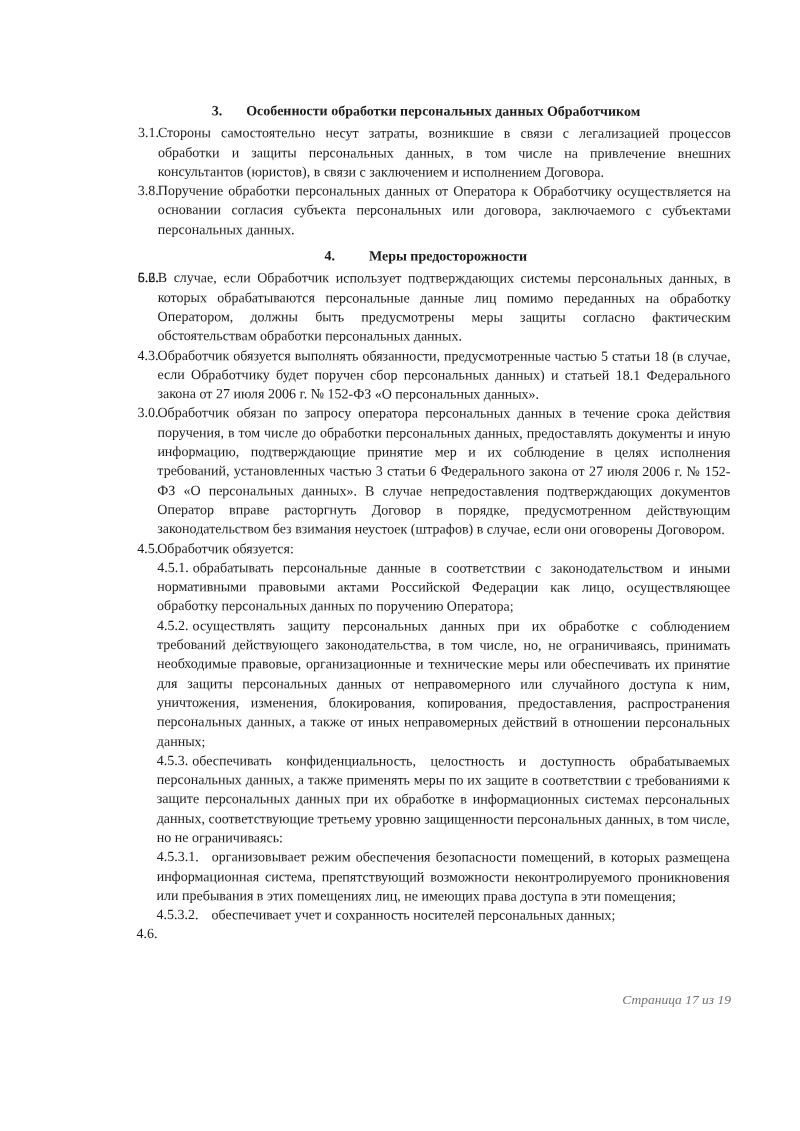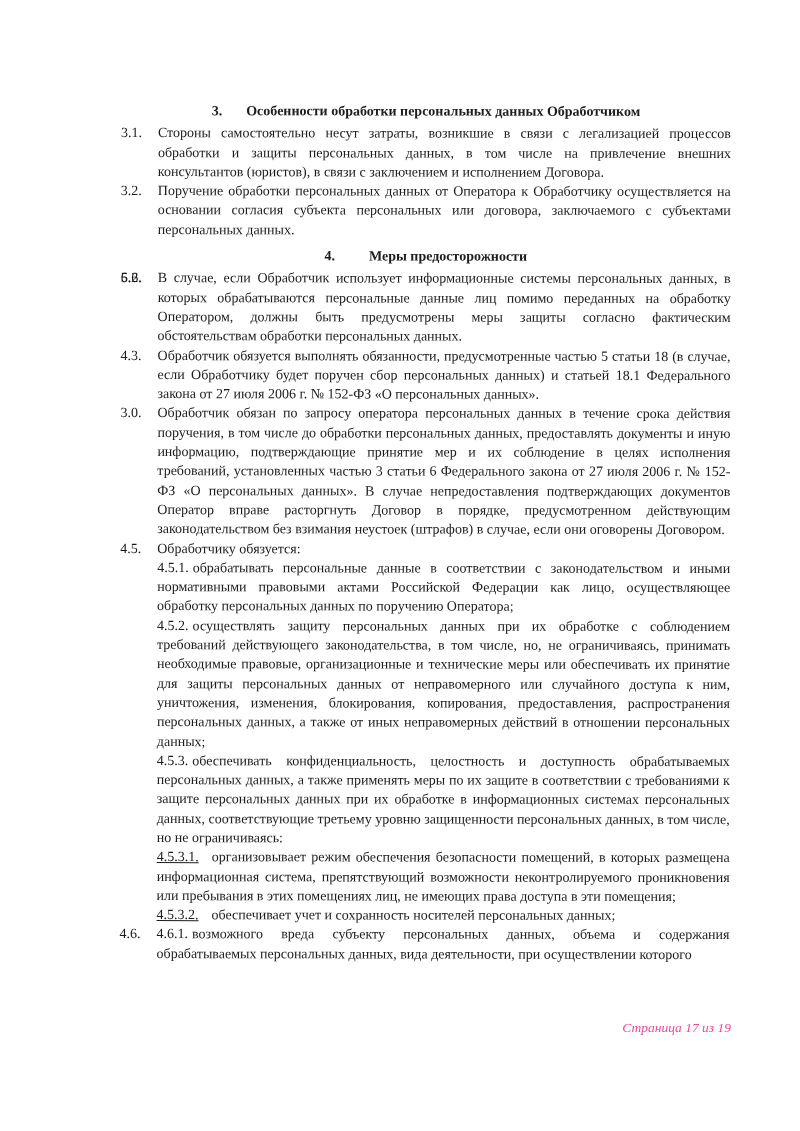--- a/index.html
+++ b/index.html
@@ -32,84 +32,84 @@
   .heading.second { margin-top: 7px; }
   .heading.second .h-num { margin-right: 34px; }
   .item {
     position: relative;
     margin: 0;
     padding-left: 37px;
     text-align: justify;
   }
   .item > .num {
     position: absolute;
-    left: 0;
+    left: 17px;
     top: 0;
   }
   .sub {
     margin: 0;
     text-align: justify;
   }
   .sub .snum { margin-right: 4px; }
-  .sub .snum.wide { margin-right: 13px; text-decoration: underline; }
+  .sub .snum.wide { margin-right: 13px; }
   .footer {
     position: absolute;
-    top: 1020px;
+    top: 992px;
     right: 69px;
     font-style: italic;
     font-size: 13.5px;
-    color: #ec4899;
+    color: #737373;
   }
 </style>
 </head>
 <body>
 
 <div class="page">
   <div class="content">
 
     <div class="heading">
       <span class="h-num">3.</span><span class="h-title">Особенности обработки персональных данных Обработчиком</span>
     </div>
 
     <div class="item">
       <span class="num">3.1.</span>
       <span>Стороны самостоятельно несут затраты, возникшие в связи с легализацией процессов обработки и защиты персональных данных, в том числе на привлечение внешних консультантов (юристов), в связи с заключением и исполнением Договора.</span>
     </div>
 
     <div class="item">
-      <span class="num">3.2.</span>
+      <span class="num">3.8.</span>
       <span>Поручение обработки персональных данных от Оператора к Обработчику осуществляется на основании согласия субъекта персональных или договора, заключаемого с субъектами персональных данных.</span>
     </div>
 
     <div class="heading second">
       <span class="h-num">4.</span><span class="h-title">Меры предосторожности</span>
     </div>
 
     <div class="item">
       <span class="num">5.2.</span>
     </div>
 
     <div class="item">
       <span class="num">6.6.</span>
-      <span>В случае, если Обработчик использует информационные системы персональных данных, в которых обрабатываются персональные данные лиц помимо переданных на обработку Оператором, должны быть предусмотрены меры защиты согласно фактическим обстоятельствам обработки персональных данных.</span>
+      <span>В случае, если Обработчик использует подтверждающих системы персональных данных, в которых обрабатываются персональные данные лиц помимо переданных на обработку Оператором, должны быть предусмотрены меры защиты согласно фактическим обстоятельствам обработки персональных данных.</span>
     </div>
 
     <div class="item">
       <span class="num">4.3.</span>
       <span>Обработчик обязуется выполнять обязанности, предусмотренные частью 5 статьи 18 (в случае, если Обработчику будет поручен сбор персональных данных) и статьей 18.1 Федерального закона от 27 июля 2006 г. № 152-ФЗ «О персональных данных».</span>
     </div>
 
     <div class="item">
       <span class="num">3.0.</span>
       <span>Обработчик обязан по запросу оператора персональных данных в течение срока действия поручения, в том числе до обработки персональных данных, предоставлять документы и иную информацию, подтверждающие принятие мер и их соблюдение в целях исполнения требований, установленных частью 3 статьи 6 Федерального закона от 27 июля 2006 г. № 152-ФЗ «О персональных данных». В случае непредоставления подтверждающих документов Оператор вправе расторгнуть Договор в порядке, предусмотренном действующим законодательством без взимания неустоек (штрафов) в случае, если они оговорены Договором.</span>
     </div>
 
     <div class="item">
       <span class="num">4.5.</span>
-      <span>Обработчику обязуется:</span>
+      <span>Обработчик обязуется:</span>
 
       <p class="sub">
         <span class="snum">4.5.1.</span><span>обрабатывать персональные данные в соответствии с законодательством и иными нормативными правовыми актами Российской Федерации как лицо, осуществляющее обработку персональных данных по поручению Оператора;</span>
       </p>
 
       <p class="sub">
         <span class="snum">4.5.2.</span><span>осуществлять защиту персональных данных при их обработке с соблюдением требований действующего законодательства, в том числе, но, не ограничиваясь, принимать необходимые правовые, организационные и технические меры или обеспечивать их принятие для защиты персональных данных от неправомерного или случайного доступа к ним, уничтожения, изменения, блокирования, копирования, предоставления, распространения персональных данных, а также от иных неправомерных действий в отношении персональных данных;</span>
       </p>
 
       <p class="sub">
@@ -122,21 +122,18 @@
 
       <p class="sub">
         <span class="snum wide">4.5.3.2.</span><span>обеспечивает учет и сохранность носителей персональных данных;</span>
       </p>
 
     </div>
 
     <div class="item">
       <span class="num">4.6.</span>
 
-      <p class="sub">
-        <span class="snum">4.6.1.</span><span>возможного вреда субъекту персональных данных, объема и содержания обрабатываемых персональных данных, вида деятельности, при осуществлении которого</span>
-      </p>
     </div>
 
   </div>
 
   <div class="footer">Страница 17 из 19</div>
 </div>
 
 </body></html>

